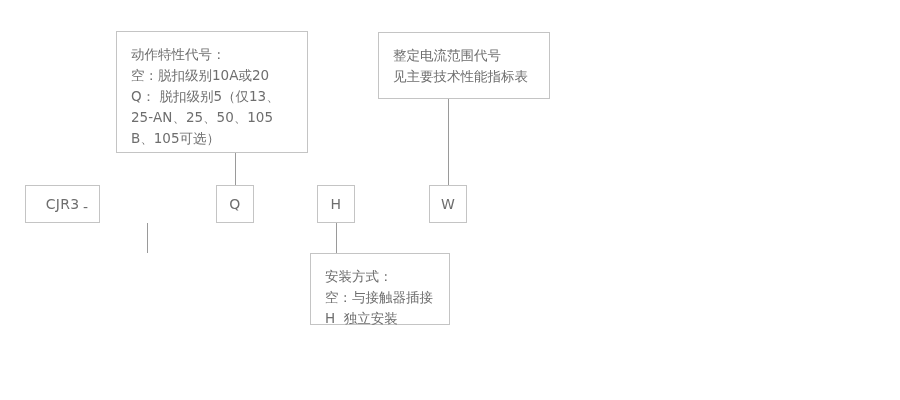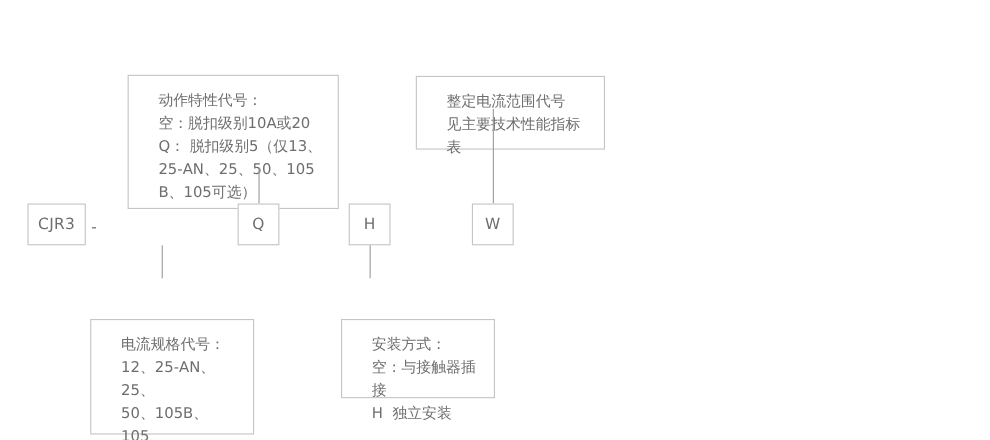--- a/index.html
+++ b/index.html
@@ -15,26 +15,25 @@
     font-family: "DejaVu Sans", "Liberation Sans", sans-serif;
     overflow: hidden;
   }
   .box {
     position: absolute;
     box-sizing: border-box;
     border: 1px solid #c4c4c4;
     background: #ffffff;
   }
   .note-box {
-    padding: 12px 14px 10px 27px;
+    padding: 12px 14px 10px 14px;
     color: #6e6e6e;
     font-size: 13.5px;
     line-height: 21px;
     white-space: pre-wrap;
-    margin-top: 37px;
   }
   .code-box {
     display: flex;
     align-items: center;
     justify-content: center;
     color: #6e6e6e;
     font-size: 14px;
     letter-spacing: 0.3px;
   }
   .connector-v {
@@ -60,38 +59,33 @@
 25-AN、25、50、105
 B、105可选）</div>
 
   <div class="connector-v" style="left:235px; top:153px; height:32px;"></div>
 
   <div class="box note-box" style="left:378px; top:32px; width:172px; height:67px;">整定电流范围代号
 见主要技术性能指标表</div>
 
   <div class="connector-v" style="left:448px; top:99px; height:86px;"></div>
 
-  <div class="box code-box" style="left:25px; top:185px; width:53px; height:38px;">CJR3</div>
+  <div class="box code-box" style="left:25px; top:185px; width:75px; height:38px;">CJR3</div>
 
   <div class="dash" style="left:83px; top:200px;">-</div>
 
 
   <div class="box code-box" style="left:216px; top:185px; width:38px; height:38px;">Q</div>
 
   <div class="box code-box" style="left:317px; top:185px; width:38px; height:38px;">H</div>
 
   <div class="box code-box" style="left:429px; top:185px; width:38px; height:38px;">W</div>
 
   <div class="connector-v" style="left:147px; top:223px; height:30px;"></div>
 
   <div class="connector-v" style="left:336px; top:223px; height:30px;"></div>
 
-  <div class="box note-box" style="left:82px; top:253px; width:149px; height:105px;">电流规格代号：
-12、25-AN、25、
-50、105B、105、
-160B、160、185、
-240、450</div>
 
   <div class="box note-box" style="left:310px; top:253px; width:140px; height:72px;">安装方式：
 空：与接触器插接
 H  独立安装</div>
 
 </div>
 
 </body></html>

